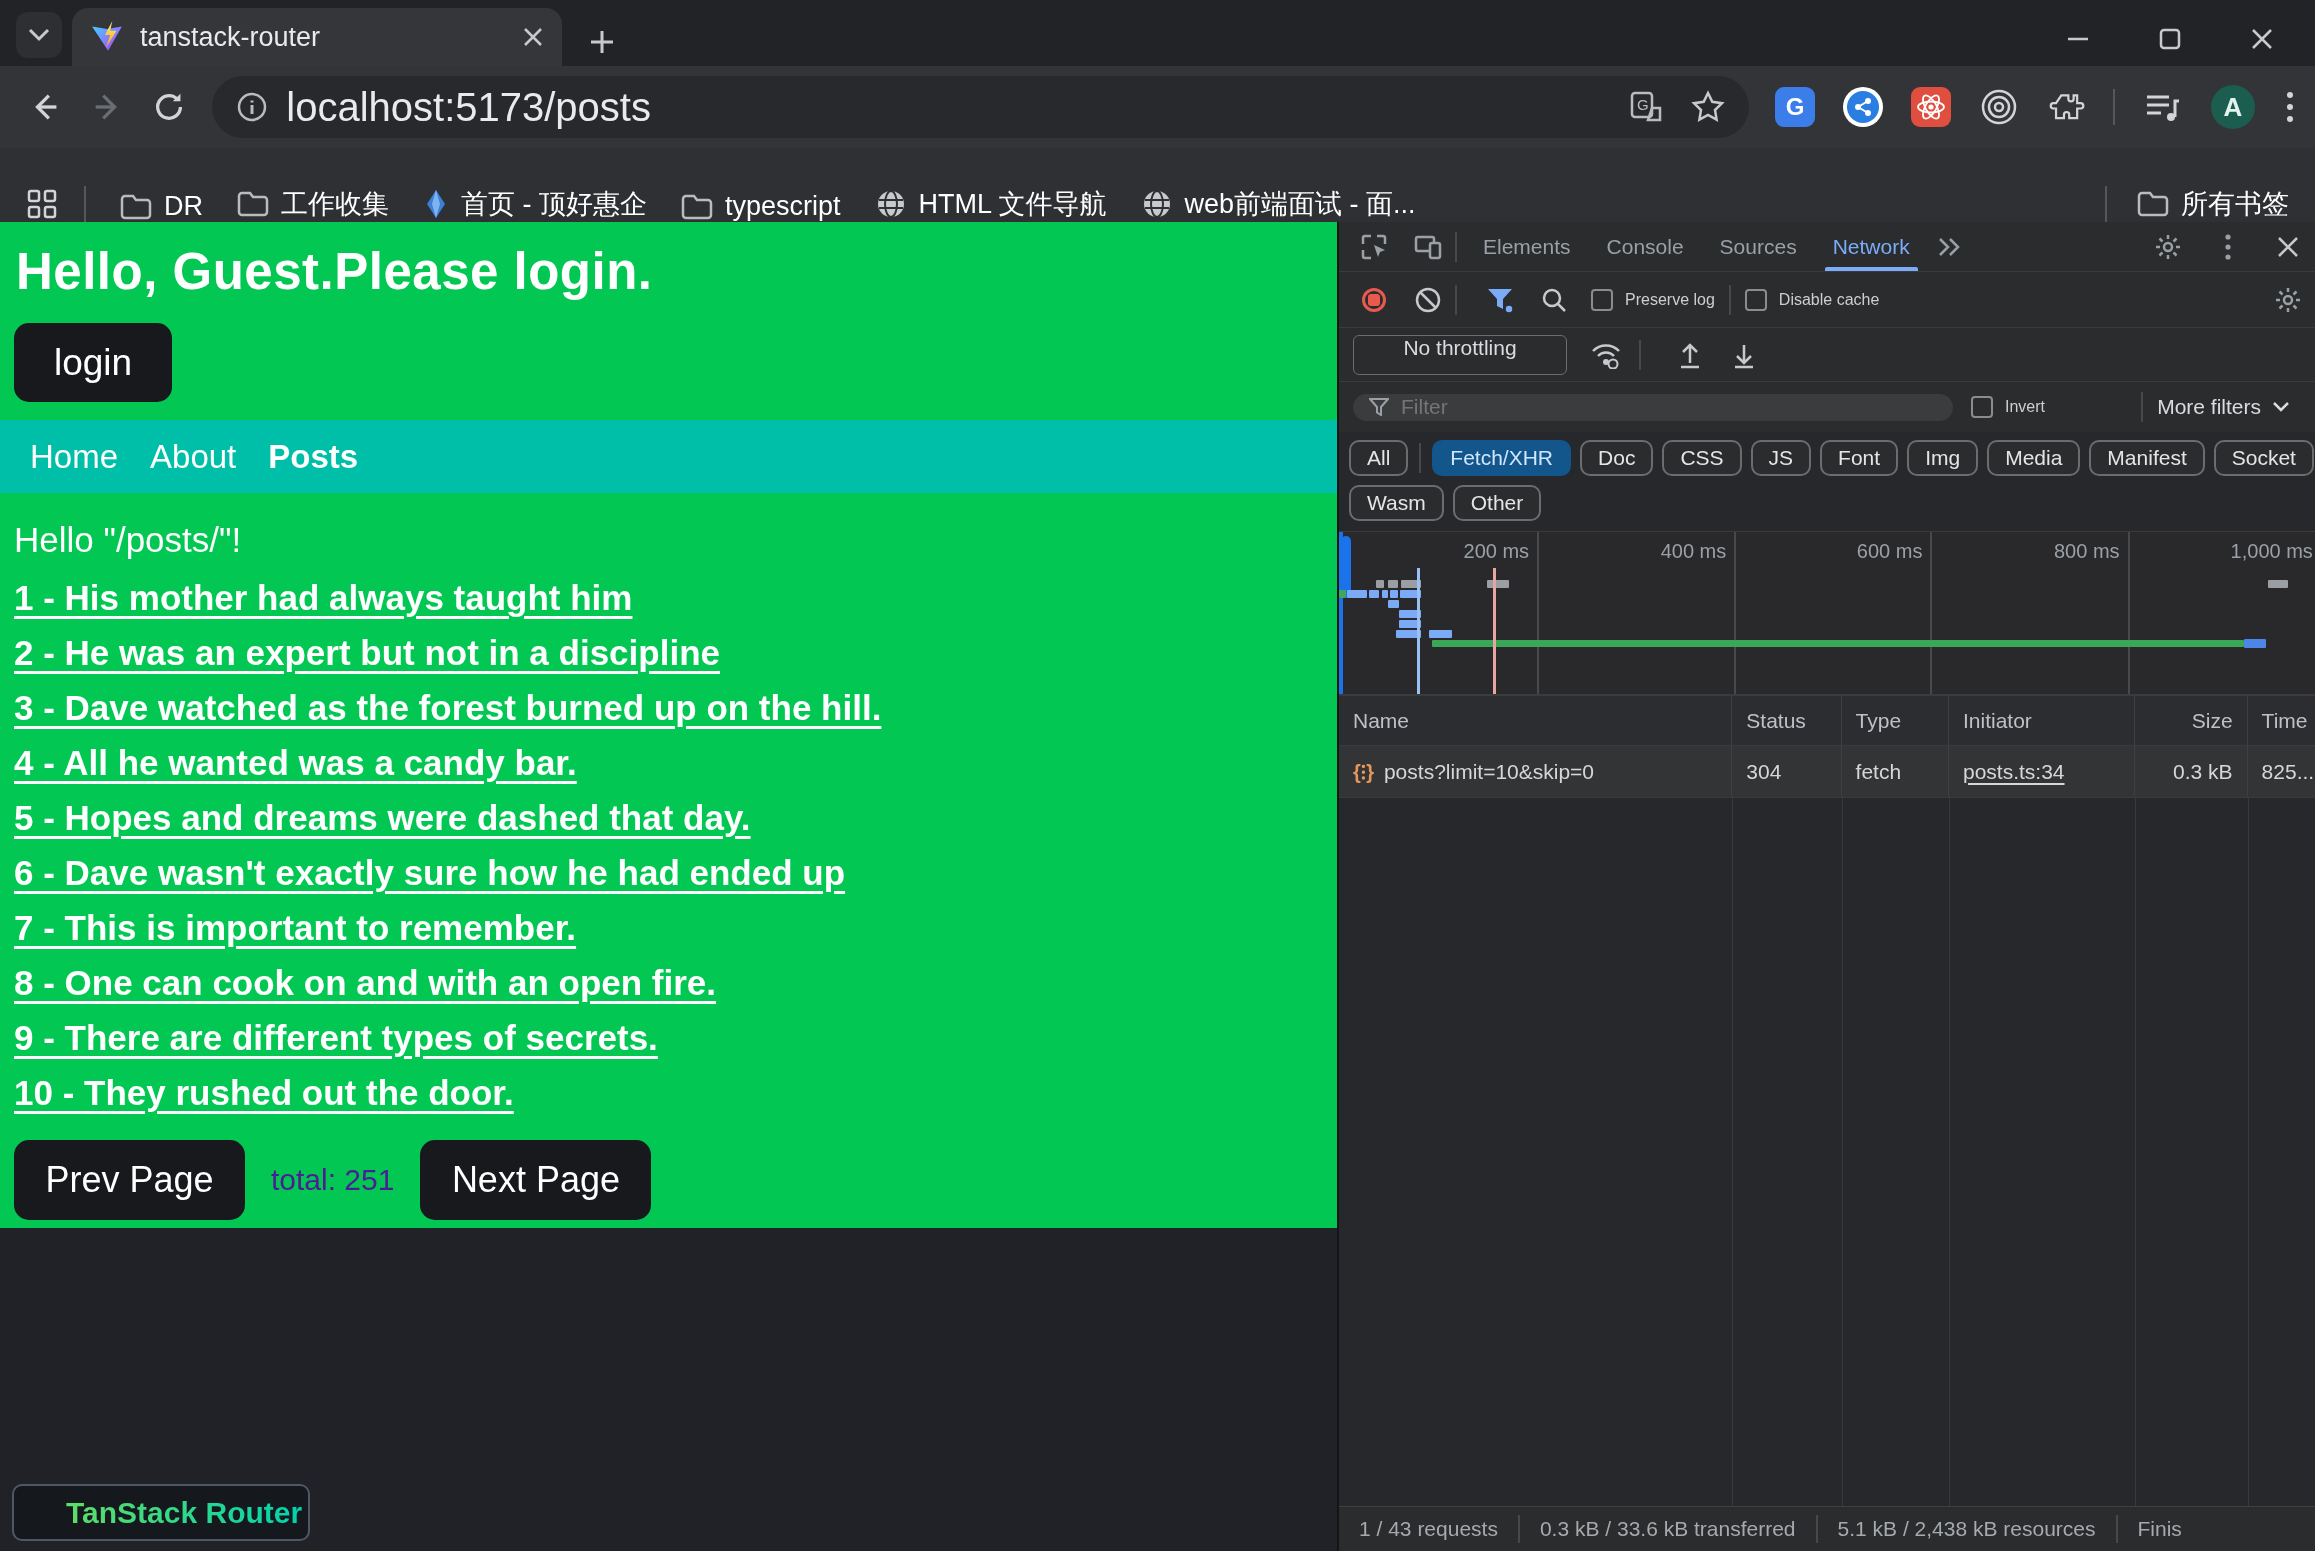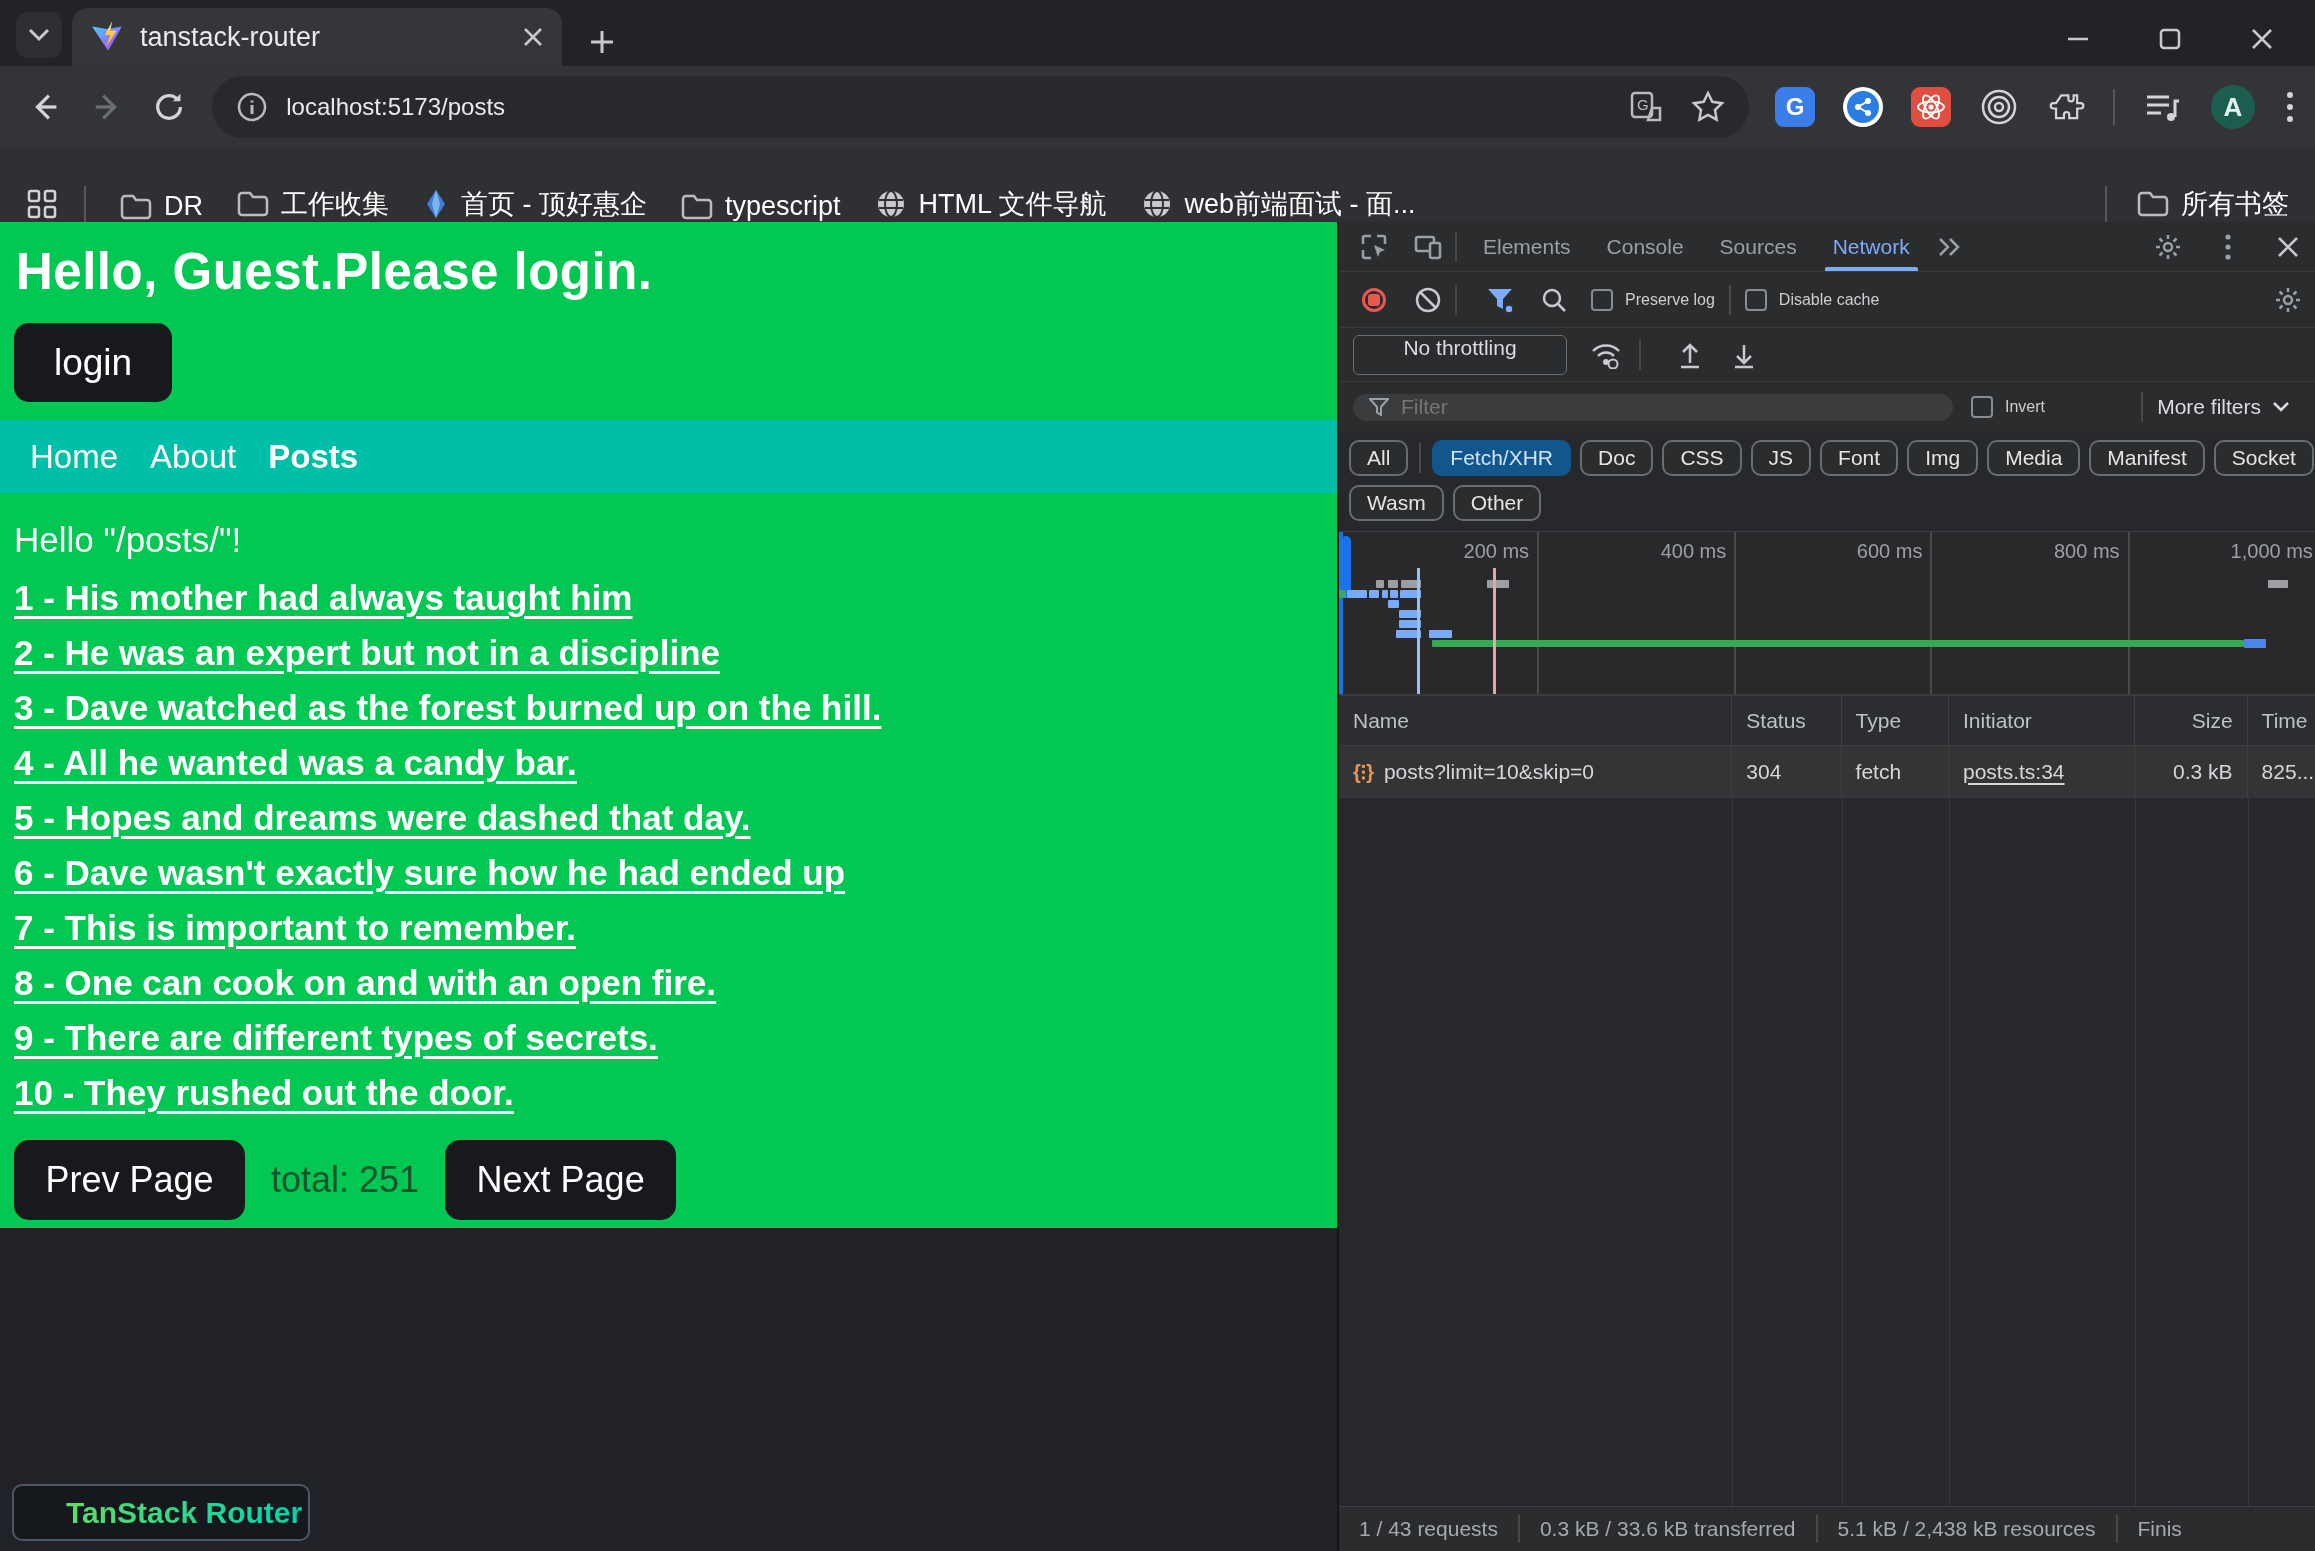--- a/index.html
+++ b/index.html
@@ -15,21 +15,21 @@
   .tab-title { color:#e8eaed; font-size:27px; margin-left:16px; flex:1; white-space:nowrap; overflow:hidden; }
   .icon-x { stroke:#c7c9cc; stroke-width:2.5; }
   .newtab { margin-left:26px; margin-bottom:10px; }
   .wincontrols { margin-left:auto; display:flex; align-items:center; gap:66px; margin-right:40px; margin-bottom:14px; }
 
   
   .toolbar { height:82px; background:#333438; display:flex; align-items:center; }
   .navbtn { margin-left:28px; }
   .urlpill { width:1620px; height:62px; margin-left:26px; background:#28292c; border-radius:31px;
              display:flex; align-items:center; padding:0 24px; }
-  .url-text { color:#e8eaed; font-size:24px; margin-left:18px; flex:1; }
+  .url-text { color:#e8eaed; font-size:40px; margin-left:18px; flex:1; }
   .ext-strip { display:flex; align-items:center; gap:28px; margin-left:26px; }
   .ext-badge { width:40px; height:40px; border-radius:9px; display:flex; align-items:center; justify-content:center;
                font-size:24px; font-weight:bold; color:#fff; }
   .vsep { width:2px; height:36px; background:#55575b; }
   .avatar { width:44px; height:44px; border-radius:50%; background:#1b5e4f; color:#e3f3ee; font-size:26px;
             display:flex; align-items:center; justify-content:center; font-weight:bold; }
 
   
   .bookmarks { height:74px; background:#2f3034; display:flex; align-items:flex-end; color:#ffffff; font-size:27px; }
   .bm-item { display:flex; align-items:center; gap:12px; margin-left:34px; white-space:nowrap; }
@@ -50,21 +50,21 @@
             font-size:33px; }
   .appnav .active { font-weight:bold; }
   .posts { padding-left:14px; }
   .posts-heading { margin-top:27px; font-size:35px; }
   .post-link { display:inline-block; clear:both; margin-top:20px; font-size:35px; font-weight:bold; color:#fff;
                text-decoration:underline; text-decoration-thickness:3px; text-underline-offset:6px; }
   .post-link-row { line-height:1; }
   .pager { display:flex; align-items:center; margin:30px 0 0 14px; gap:20px; }
   .pager-btn { width:231px; height:80px; background:#17191d; color:#fff; border:none; border-radius:15px;
                font-size:36px; font-family:inherit; }
-  .pager-total { font-size:36px; color:#14532d; padding:0 6px; }
+  .pager-total { font-size:30px; color:#4c1d95; padding:0 6px; }
 
   .badge { position:absolute; left:12px; bottom:10px; width:298px; height:57px; background:#15181d;
            border:2px solid #4c5866; border-radius:10px; display:flex; align-items:center; padding:0 16px; }
   .badge-divider { width:2px; height:34px; background:#3f4752; margin:0 18px; }
   .badge-text { font-size:30px; font-weight:bold; background:linear-gradient(90deg,#5fdd68,#00d3ae);
                 -webkit-background-clip:text; background-clip:text; color:transparent; white-space:nowrap; }
 
   
   .dt-row { display:flex; align-items:center; flex:none; background:#2b2c2e; border-bottom:1px solid #3a3b3d; }
   .dt-tabs { height:50px; }

